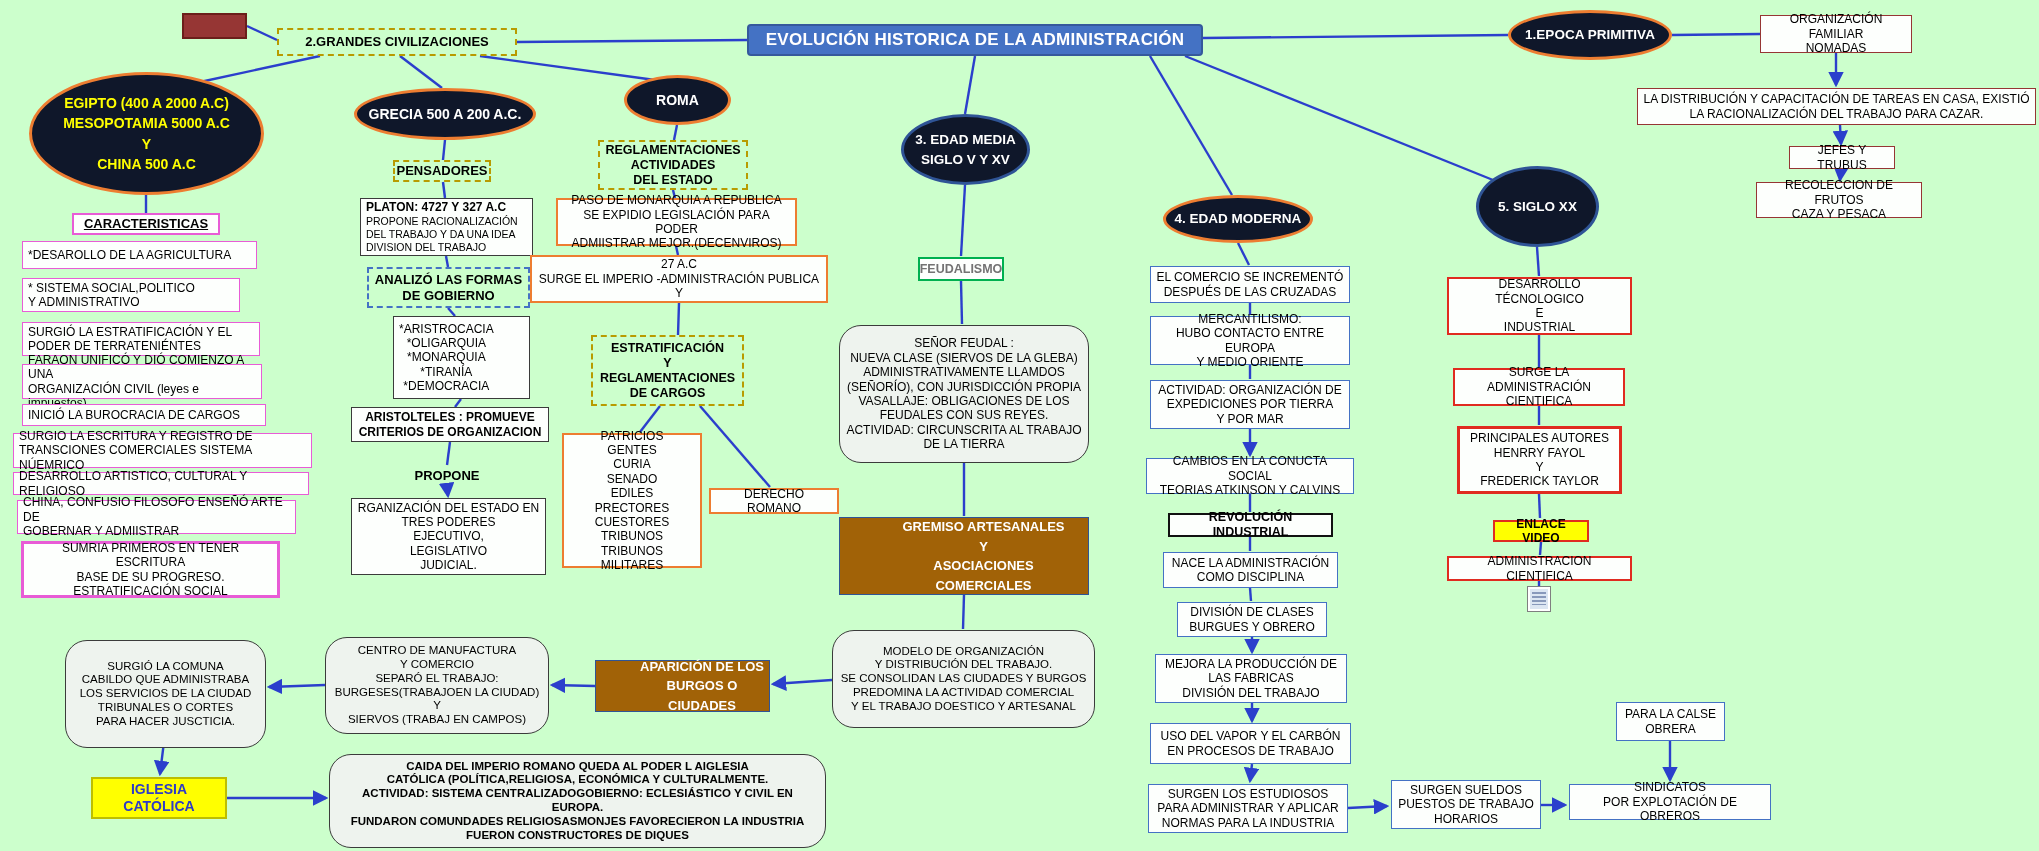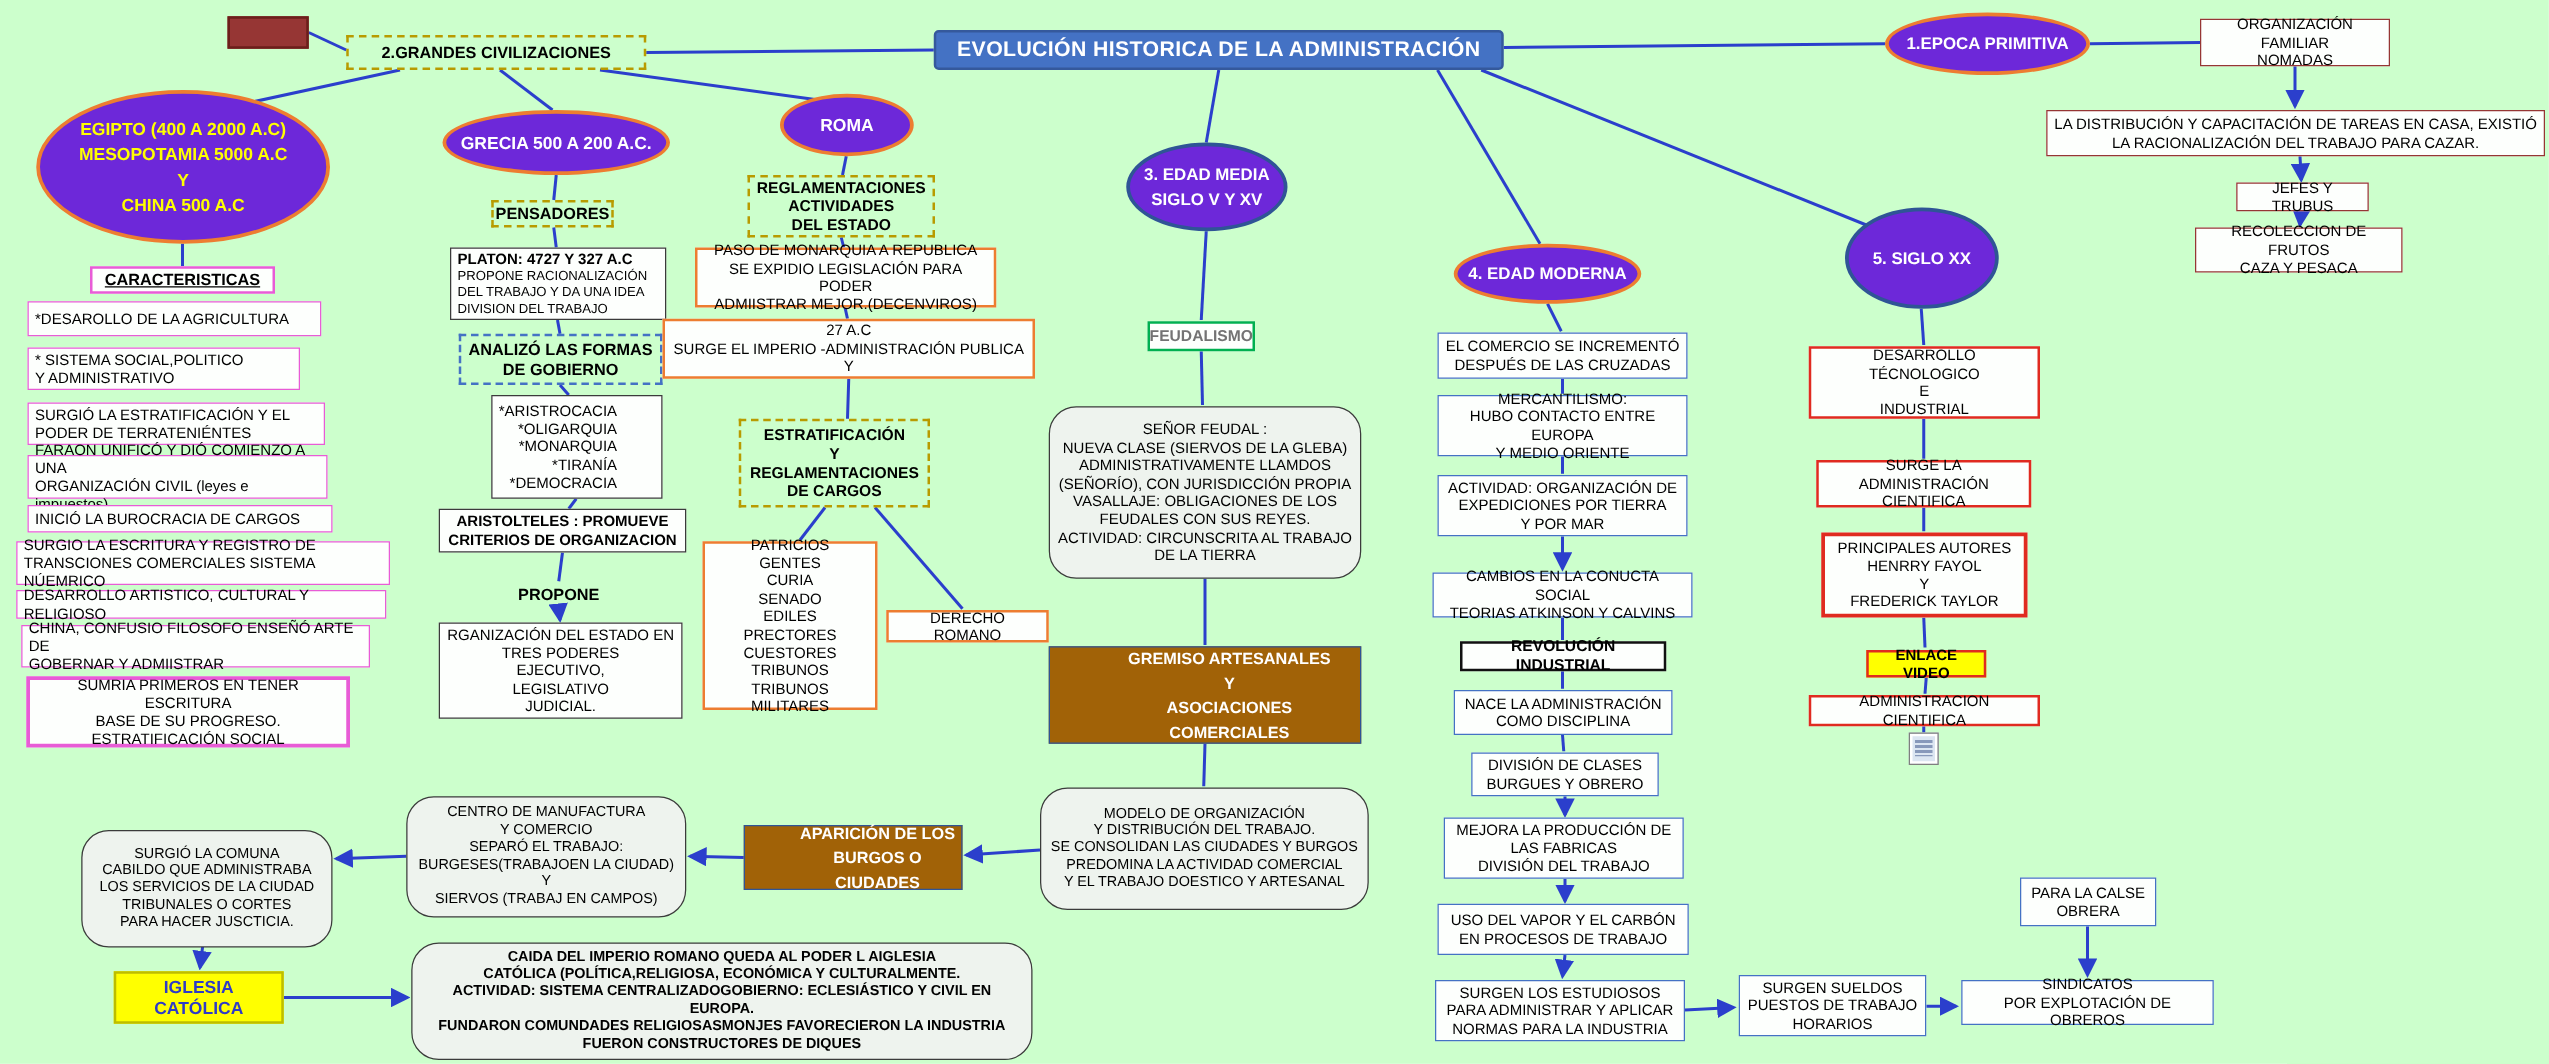--- a/index.html
+++ b/index.html
@@ -6,41 +6,41 @@
   .canvas{
     position:relative;width:2039px;height:851px;background:#ccffcc;
     font-family:"Liberation Sans",sans-serif;overflow:hidden;color:#000;
   }
   .connectors{position:absolute;left:0;top:0;pointer-events:none;}
   .node{
     position:absolute;box-sizing:border-box;display:flex;align-items:center;justify-content:center;
     text-align:center;white-space:pre-line;font-size:12px;line-height:1.2;
     background:#fdfffd;border:1.4px solid #3b3b3b;padding:2px 5px;
   }
-  .ellipse{border-radius:50%;background:#6d28d9;border:3px solid #ed7d31;color:#fff;font-weight:bold;font-size:14px;line-height:1.45;}
+  .ellipse{border-radius:50%;background:#0f172a;border:3px solid #ed7d31;color:#fff;font-weight:bold;font-size:14px;line-height:1.45;}
   .blue-border-ellipse{border-color:#2f5496;}
   .yellow-text{color:#ffff00;}
   .title-box{background:#4472c4;border:2px solid #35599c;border-radius:4px;color:#fff;font-weight:bold;font-size:17px;letter-spacing:.3px;}
   .blue-box{background:#a16207;border:1.6px solid #2f5496;color:#fff;font-weight:bold;font-size:13px;line-height:1.5;padding-left:44px;}
   .pink{border:1.6px solid #e85cd6;text-align:left;justify-content:flex-start;}
   .pink-thick{border:3px solid #e85cd6;}
   .caracteristicas{border:2px solid #e85cd6;font-weight:bold;text-decoration:underline;font-size:13px;}
   .maroon{border:1.8px solid #963634;}
   .orange{border:2px solid #ed7d31;}
   .mblue{border:1.8px solid #4472c4;}
   .redb{border:2px solid #e02b20;}
   .redb-thick{border:3.5px solid #e02b20;}
   .blackb{border:2px solid #111;font-weight:bold;}
   .greenb{border:2px solid #00b050;color:#737373;font-weight:bold;}
   .dashed-olive{border:2px dashed #b89b00;background:transparent;font-weight:bold;font-size:13px;}
   .dashed-blue{border:2px dashed #4472c4;background:transparent;font-weight:bold;font-size:13px;}
   .label{background:transparent;border:none;font-weight:bold;font-size:13px;}
   .softbg{background:#eef3ee;border-radius:22px;}
   .bold{font-weight:bold;}
-  .leftalign{text-align:right;justify-content:flex-start;}
+  .leftalign{text-align:center;justify-content:flex-start;}
   .small{font-size:11.5px;}
   .platon{flex-direction:column;align-items:flex-start;text-align:left;}
   .platon .pt{font-weight:bold;font-size:12px;}
   .platon .pb{font-size:10.5px;line-height:1.25;}
   .corner-chip{position:absolute;box-sizing:border-box;background:#963634;border:2px solid #6b1f1a;}
   .iglesia{background:#ffff00;border:2px solid #bdbd00;color:#2e3bc7;font-weight:bold;font-size:14px;}
   .enlace{background:#ffff00;border:2px solid #e02b20;font-weight:bold;font-size:12px;}
   .embed-icon{position:absolute;box-sizing:border-box;background:#dce6f2;border:1.5px solid #7f7f7f;box-shadow:inset 0 0 0 2px #fff;}
   .embed-icon-inner{margin:5px 4px 0 4px;height:13px;background:repeating-linear-gradient(#8899bb 0 2px,transparent 2px 4px);}
 </style>
@@ -217,21 +217,21 @@
 PREDOMINA LA ACTIVIDAD COMERCIAL
 Y EL TRABAJO DOESTICO Y ARTESANAL</div>
   <div class="node blue-box" style="left:595px;top:660px;width:175px;height:52px">APARICIÓN DE LOS
 BURGOS O CIUDADES</div>
   <div class="node softbg small" style="left:325px;top:637px;width:224px;height:97px">CENTRO DE MANUFACTURA
 Y COMERCIO
 SEPARÓ EL TRABAJO:
 BURGESES(TRABAJOEN LA CIUDAD)
 Y
 SIERVOS (TRABAJ EN CAMPOS)</div>
-  <div class="node softbg small" style="left:65px;top:664px;width:201px;height:94px">SURGIÓ LA COMUNA
+  <div class="node softbg small" style="left:65px;top:640px;width:201px;height:108px">SURGIÓ LA COMUNA
 CABILDO QUE ADMINISTRABA
 LOS SERVICIOS DE LA CIUDAD
 TRIBUNALES O CORTES
 PARA HACER JUSCTICIA.</div>
   <div class="node iglesia" style="left:91px;top:777px;width:136px;height:42px">IGLESIA CATÓLICA</div>
   <div class="node softbg bold small" style="left:329px;top:754px;width:497px;height:94px">CAIDA DEL IMPERIO ROMANO QUEDA AL PODER L AIGLESIA
 CATÓLICA (POLÍTICA,RELIGIOSA, ECONÓMICA Y CULTURALMENTE.
 ACTIVIDAD: SISTEMA CENTRALIZADOGOBIERNO: ECLESIÁSTICO Y CIVIL EN
 EUROPA.
 FUNDARON COMUNDADES RELIGIOSASMONJES FAVORECIERON LA INDUSTRIA

